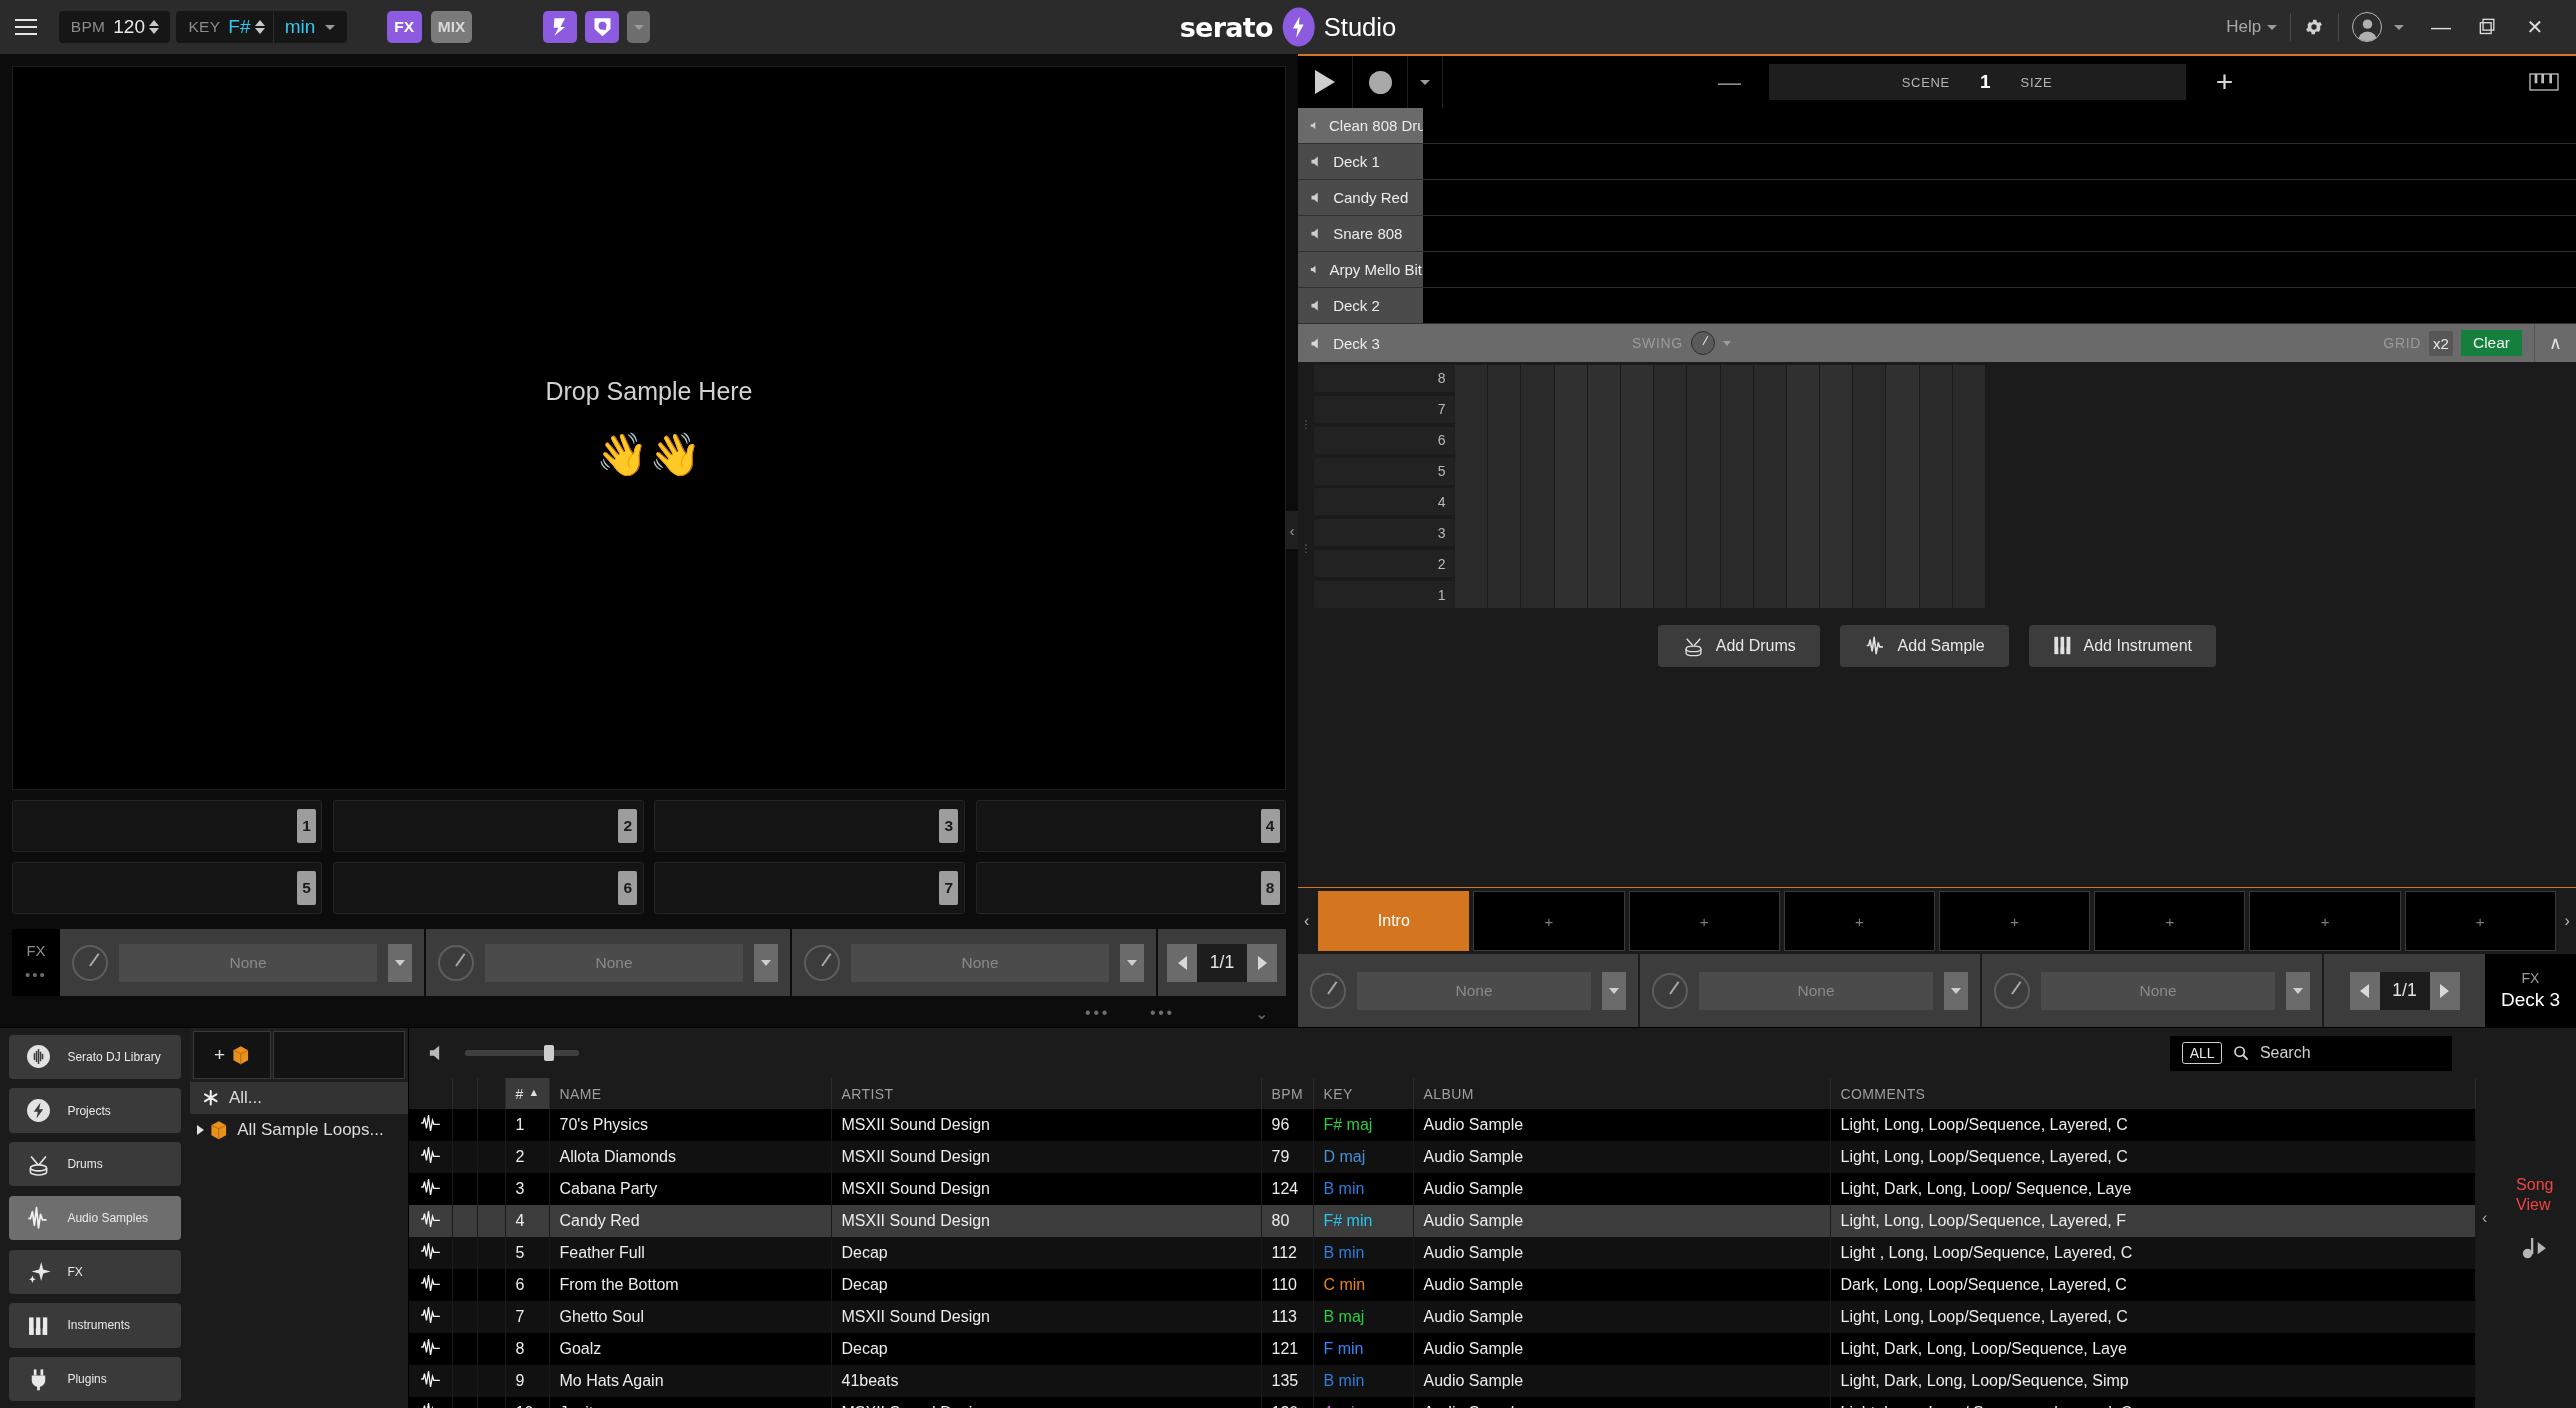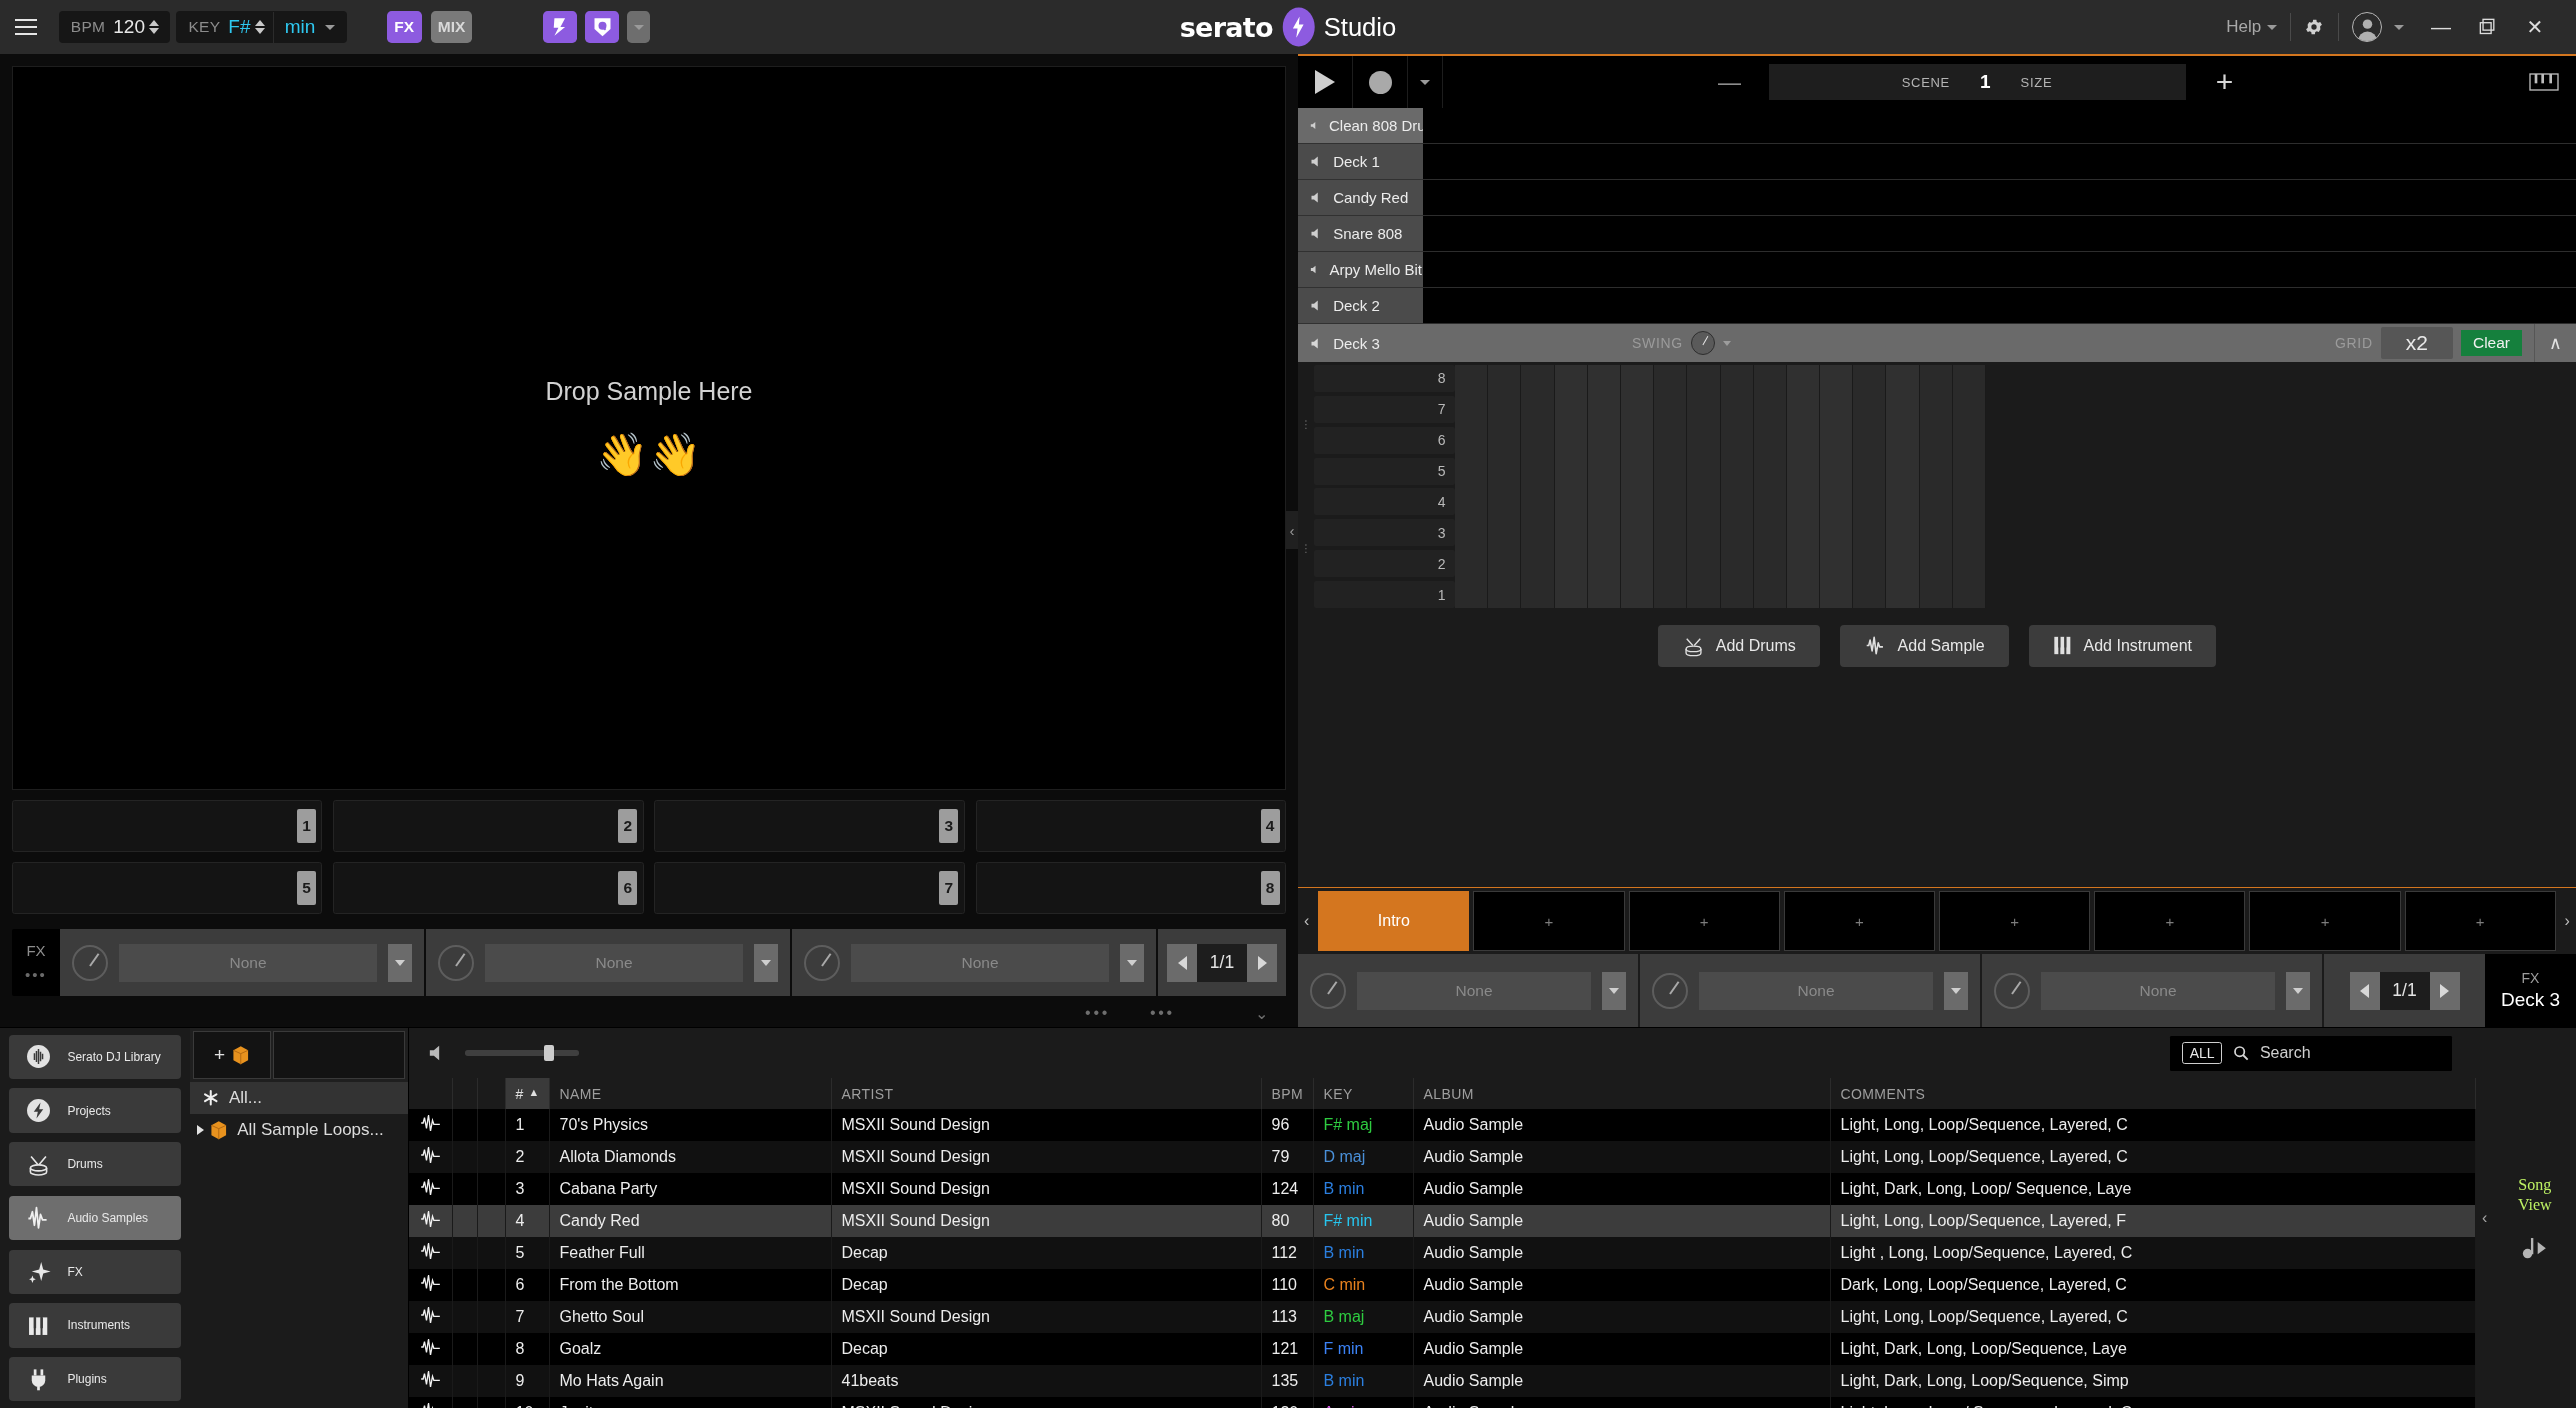--- a/index.html
+++ b/index.html
@@ -163,21 +163,21 @@
   .deck3row { display:flex; height:38px; background:#6a6a6a; align-items:center; flex:none; }
   .d3-head { width:125px; display:flex;align-items:center;gap:9.4px;padding-left:10.8px; }
   .d3-mid { flex:1; display:flex; align-items:center; }
   .swing-wrap { margin-left:209px; display:flex;align-items:center;gap:8px;}
   .swing-lbl{ font-size:14px;color:#9b9b9b;letter-spacing:0.7px; }
   .swing-knob{ width:24px;height:24px;border-radius:50%;border:1.3px solid #2e2e2e;background:#5a5a5a;position:relative;}
   .swing-knob::after{content:'';position:absolute;width:1.3px;height:10px;background:#e7e7e7;left:50%;top:2.7px;transform:translateX(-50%) rotate(30deg);transform-origin:bottom center;}
   .mini-caret{width:0;height:0;border-left:4.7px solid transparent;border-right:4.7px solid transparent;border-top:5.4px solid #9d9d9d;}
   .grid-wrap{ margin-left:auto; display:flex;align-items:center;gap:8px;padding-right:12px; }
   .grid-lbl{font-size:14px;color:#9b9b9b;letter-spacing:0.7px;}
-  .x2btn{ background:#565656;color:#e9e9e9;font-size:21px;padding:4px 25px;border-radius:2px;cursor:pointer;}
+  .x2btn{ background:#565656;color:#e9e9e9;font-size:15px;padding:4px 4px;border-radius:2px;cursor:pointer;}
   .clearbtn{ background:#15803d;color:#f0f0f0;font-size:15.5px;padding:4px 12px;border-radius:0;cursor:pointer;}
   .collapse-up{ width:42px;height:38px;display:flex;align-items:center;justify-content:center;border-left:1.3px solid #565656;color:#e0e0e0;font-size:17.5px;cursor:pointer;}
 
   .roll { display:flex; height:249px; background:#1b1b1b; flex:none; }
   .roll-rail { width:16px; display:flex;flex-direction:column;align-items:center;justify-content:space-around; }
   .rail-dots { color:#6a6a6a; font-size:10.8px; line-height:.8;}
   .roll-keys { width:141px; padding:2.7px 0 2.7px 0; display:flex; flex-direction:column; justify-content:space-between; }
   .keyrow { height:27px; background:#222; border-radius:2px; display:flex;align-items:center;justify-content:flex-end;padding-right:9.4px;font-size:14px;color:#b9b9b9;}
   .roll-grid { width:531px; background:#2a2a2a; display:grid; grid-template-columns:repeat(16,1fr); margin:2.7px 0 2.7px 0;}
   .roll-cell { border-right:0.7px solid #1a1a1a; }
@@ -245,21 +245,21 @@
   .wf { width:23px;height:20px; }
   .col-wave{width:43px;} .col-c2{width:25.6px;} .col-c3{width:28px;} .col-num{width:44px;}
   .col-name{width:282px;} .col-artist{width:430px;} .col-bpm{width:52px;}
   .col-key{width:100px;} .col-album{width:417px;}
   .td-center{ text-align:center; padding:0; }
   .td-num{ text-align:left; }
 
   .songview { width:100px; background:#1b1b1b; display:flex;align-items:center; flex:none;}
   .sv-chip{ width:17.5px;height:100%;display:flex;align-items:center;justify-content:center;color:#a5a5a5;font-size:16px;cursor:pointer;}
   .sv-body{ flex:1; display:flex;flex-direction:column;align-items:center;justify-content:center;gap:20px; }
-  .sv-txt{ font-size:16px;color:#bef264;text-align:center;line-height:1.2;font-family:Liberation Serif, serif; }
+  .sv-txt{ font-size:16px;color:#ef4444;text-align:left;line-height:1.2; }
 </style>
 </head>
 <body>
 
 <div class="app">
 
   <div class="topbar">
     <div class="hamburger">
       <div class="bars">
           <i></i>

